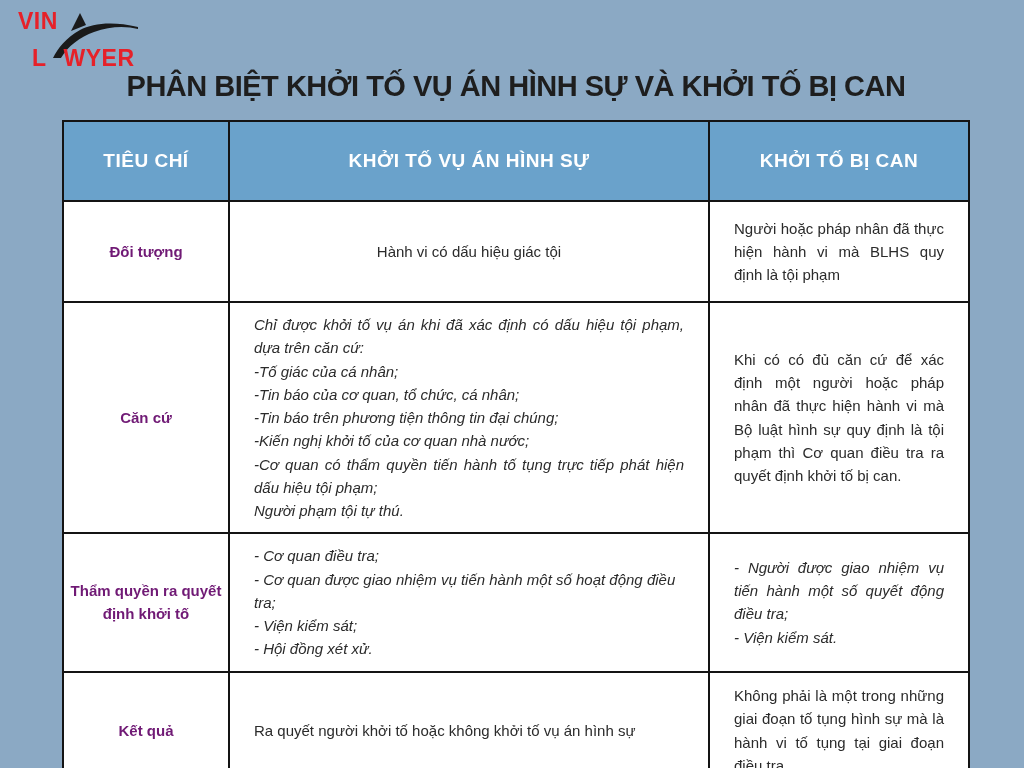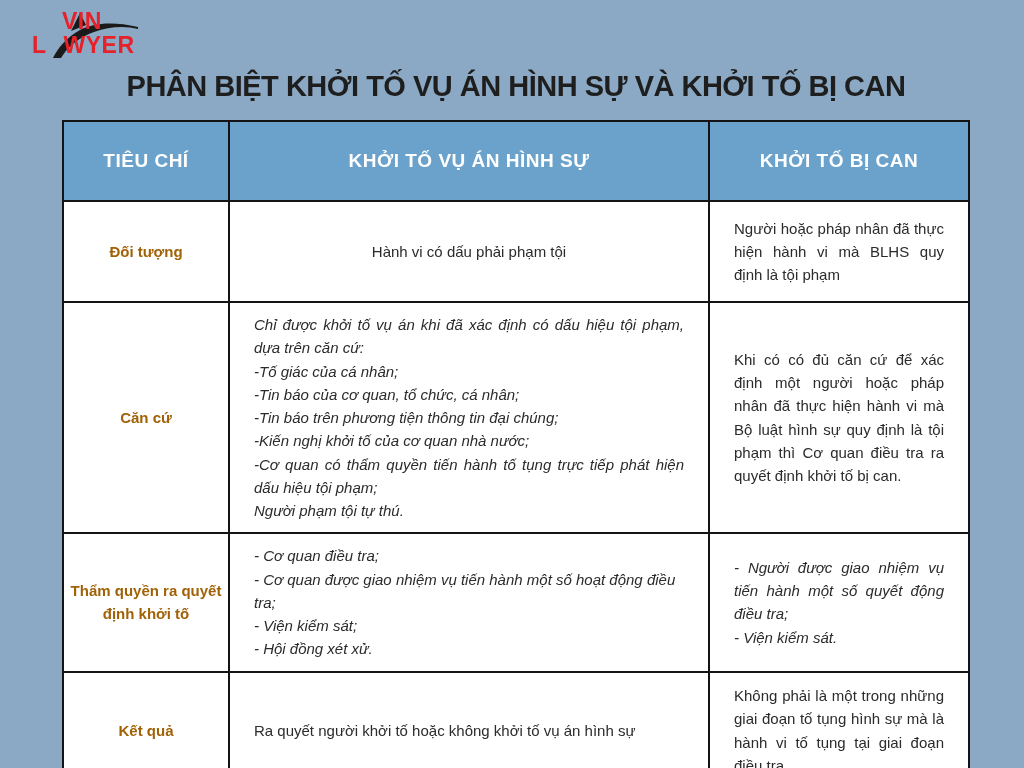--- a/index.html
+++ b/index.html
@@ -21,22 +21,22 @@
     line-height: 1;
   }
   .logo-text {
     color: #E62129;
     font-weight: bold;
     font-size: 23px;
     letter-spacing: 0.5px;
     position: relative;
     z-index: 2;
   }
-  .logo-line1 { display: block; margin-left: 44px; }
-  .logo-line2 { display: block; margin-left: 14px; margin-top: 1px; }
+  .logo-line1 { display: block; }
+  .logo-line2 { display: block; margin-left: 14px; margin-top: 14px; }
   .logo-gap { display: inline-block; width: 17px; }
   .logo-swoosh {
     position: absolute;
     top: 0; left: 0;
     z-index: 1;
   }
 
   
   .page-title {
     position: absolute;
@@ -79,21 +79,21 @@
   .compare-table td {
     background: #FFFFFF;
     color: #2B2B2B;
     font-size: 15px;
     line-height: 1.55;
     padding: 10px 24px;
   }
   td.crit {
     font-weight: bold;
     text-align: center;
-    color: #a16207;
+    color: #701a75;
     padding: 10px 4px;
   }
   .cell-lines { white-space: pre-line; font-style: italic; }
   .al-center  { text-align: center; }
   .al-left    { text-align: left; margin-top: 38px; }
   .al-justify { text-align: justify; }
 
   tr.r1 { height: 101px; }
   tr.r2 { height: 214px; }
   tr.r3 { height: 110px; }
@@ -124,21 +124,21 @@
   <thead>
     <tr>
       <th>TIÊU CHÍ</th>
       <th>KHỞI TỐ VỤ ÁN HÌNH SỰ</th>
       <th>KHỞI TỐ BỊ CAN</th>
     </tr>
   </thead>
   <tbody>
     <tr class="r1">
       <td class="crit">Đối tượng</td>
-      <td class="al-center">Hành vi có dấu phải phạm tội</td>
+      <td class="al-center">Hành vi có dấu hiệu giác tội</td>
       <td class="al-justify">Người hoặc pháp nhân đã thực hiện hành vi mà BLHS quy định là tội phạm</td>
     </tr>
     <tr class="r2">
       <td class="crit">Căn cứ</td>
       <td class="cell-lines al-justify">Chỉ được khởi tố vụ án khi đã xác định có dấu hiệu tội phạm, dựa trên căn cứ:
 -Tố giác của cá nhân;
 -Tin báo của cơ quan, tổ chức, cá nhân;
 -Tin báo trên phương tiện thông tin đại chúng;
 -Kiến nghị khởi tố của cơ quan nhà nước;
 -Cơ quan có thẩm quyền tiến hành tố tụng trực tiếp phát hiện dấu hiệu tội phạm;

